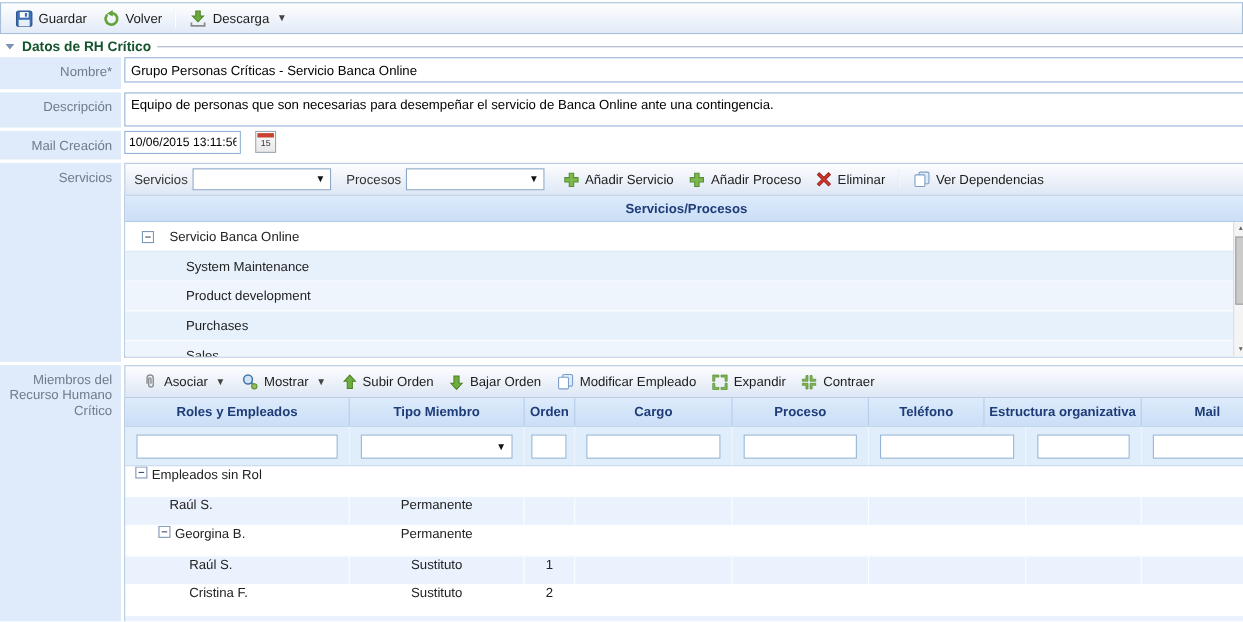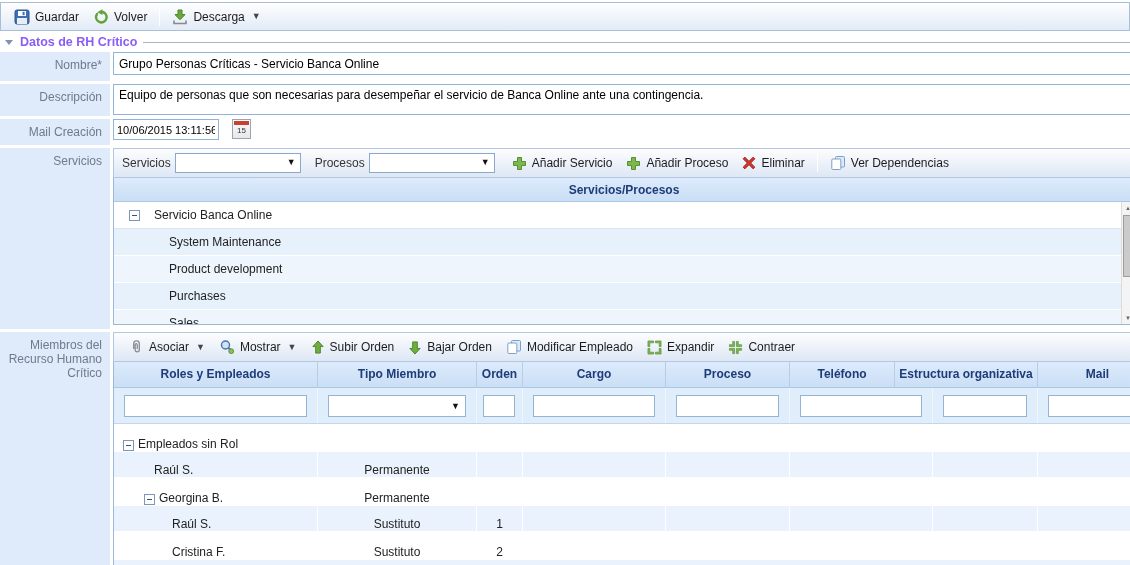--- a/index.html
+++ b/index.html
@@ -13,21 +13,21 @@
             background:linear-gradient(#fefefe,#e2ebf7); border:1px solid #a8bfda; }
   .tbtn { display:flex; align-items:center; gap:5px; padding:3px 7px; cursor:default; white-space:nowrap; color:#1c1c1c; }
   .tbtn svg { display:block; }
   .caret { font-size:9px; color:#444; line-height:9px; margin-left:2px; }
   .tsep { width:1px; height:18px; background:#b9c8dc; border-right:1px solid #fff; margin:0 5px; }
 
   
   .sechead { display:flex; align-items:center; height:16px; margin:3px 0 2px 0; padding-left:5px; }
   .tri { width:0; height:0; border-left:4px solid transparent; border-right:4px solid transparent;
          border-top:5px solid #7c93b3; margin-right:7px; }
-  .sectitle { font-weight:bold; font-size:12.5px; color:#8b5cf6; white-space:nowrap; }
+  .sectitle { font-weight:bold; font-size:12.5px; color:#14532d; white-space:nowrap; }
   .secrule { flex:1; height:1px; background:#a9b4c9; margin-left:6px; }
 
   
   .frow { display:flex; margin-bottom:3px; }
   .flabel { width:110px; background:#dfeafa; color:#6e7b8c; text-align:right;
             padding:6px 8px 0 4px; line-height:14px; flex:none; }
   .ffield { padding-left:3px; flex:1; min-width:0; }
   input.txt, textarea.txt { border:1px solid #93b4d7; background:#fff; font:12px "Liberation Sans","DejaVu Sans",sans-serif;
             color:#000; padding:3px 5px; outline:none; display:block; }
   textarea.txt { resize:none; overflow:hidden; }
@@ -69,21 +69,21 @@
                overflow:hidden; white-space:nowrap; flex:none; }
   .mfilter { display:flex; height:36px; background:#e0edfb; border-bottom:1px solid #c3d6ec; }
   .mfilter .fc { flex:none; border-right:1px solid #f0f6fd; padding-top:7px; }
   .mfilter input { height:22px; border:1px solid #93b4d7; background:#fff; width:calc(100% - 20px); margin-left:10px;
                    font:12px "Liberation Sans",sans-serif; padding:0 4px; outline:none; }
   .fselect { height:22px; background:#fff; border:1px solid #93b4d7; margin-left:10px; width:calc(100% - 20px); position:relative; }
   .fselect .selcaret { position:absolute; right:5px; top:5px; font-size:9px; color:#111; }
   .mrow { display:flex; height:27px; }
   .mrow.white { background:#fff; }
   .mrow.blue  { background:#e9f2fd; border-top:1px solid #fff; border-bottom:1px solid #fff; }
-  .mrow .mc { flex:none; border-right:1px solid rgba(255,255,255,.9); display:flex; align-items:flex-end; overflow:hidden; white-space:nowrap; }
+  .mrow .mc { flex:none; border-right:1px solid rgba(255,255,255,.9); display:flex; align-items:flex-start; overflow:hidden; white-space:nowrap; }
   .mc.center { justify-content:center; }
   .sliver { height:9px; background:#e9f2fd; border-top:1px solid #fff; }
 
   
   .w1{width:204px;} .w2{width:159px;} .w3{width:46px;} .w4{width:143px;}
   .w5{width:124px;} .w6{width:143px;} .w7{width:105px;} .w8{width:120px;}
 </style>
 </head>
 <body>
 

